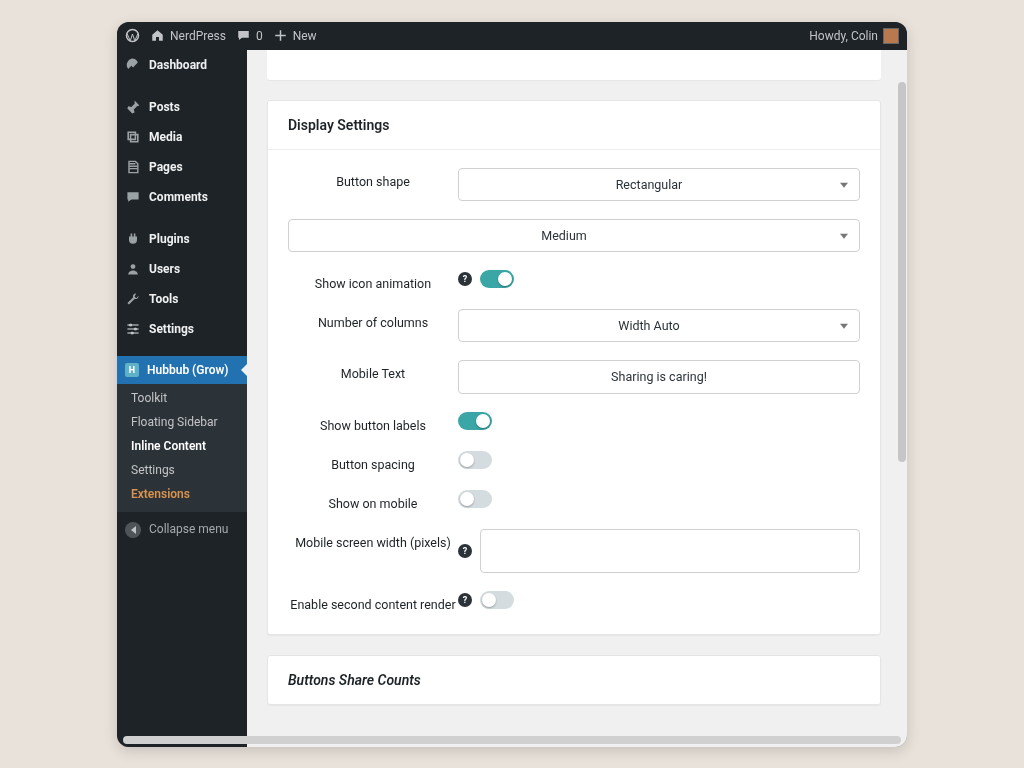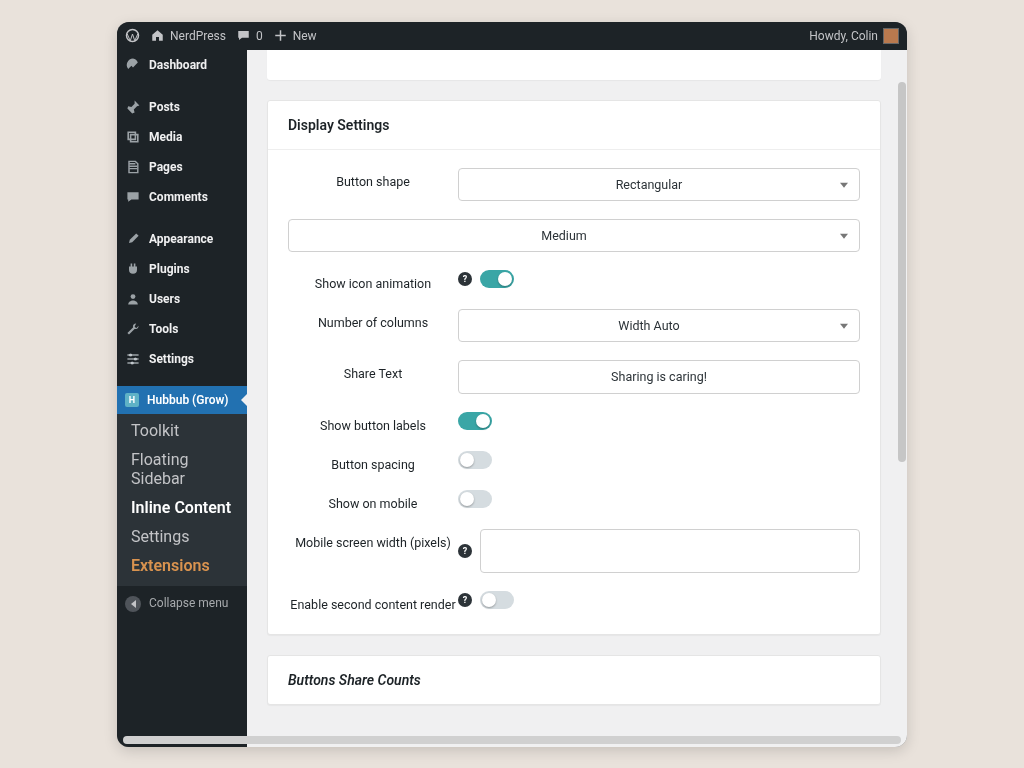--- a/index.html
+++ b/index.html
@@ -96,21 +96,21 @@
   }
   .side-sep { height: 12px; }
   .submenu {
     background: #2c3338;
     padding: 2px 0 6px;
   }
   .submenu .sub-item {
     padding: 5px 8px 5px 14px;
     color: #c3c4c7;
     cursor: pointer;
-    font-size:16px;
+    font-size:12px;
   }
   .submenu .sub-item.current { color: #fff; font-weight: 600; }
   .submenu .sub-item.accent { color: #d9934f; font-weight:600;}
   .collapse {
     display: flex; align-items: flex-start; gap: 8px;
     padding: 10px 8px; color: #a7aaad; font-size: 12px; cursor: pointer;
   }
   .collapse .circ {
     width:16px;height:16px;border-radius:50%;background:#4f545a;
     display:flex;align-items:center;justify-content:center;
@@ -297,26 +297,20 @@
       </div>
       <div class="side-item">
         <svg viewBox="0 0 20 20">
               <path d="M3 4h14v9H8l-4 3v-3H3z"></path>
             </svg>
         <span>Comments</span>
       </div>
       <div class="side-sep"></div>
       <div class="side-item">
         <svg viewBox="0 0 20 20">
-              <path d="M14 3l3 3-8 8-4 1 1-4z"></path>
-            </svg>
-        <span>Appearance</span>
-      </div>
-      <div class="side-item">
-        <svg viewBox="0 0 20 20">
               <path d="M7 3v4H5v4a5 5 0 0010 0V7h-2V3h-2v4H9V3z"></path>
             </svg>
         <span>Plugins</span>
       </div>
       <div class="side-item">
         <svg viewBox="0 0 20 20">
               <circle cx="10" cy="7" r="3"></circle>
               <path d="M4 17c0-3 3-5 6-5s6 2 6 5z"></path>
             </svg>
         <span>Users</span>
@@ -391,21 +385,21 @@
           <div class="row">
             <div class="label">Number of columns</div>
             <div class="control">
               <div class="select-wrap">
                     <div class="select">Width Auto</div>
                   </div>
             </div>
           </div>
 
           <div class="row">
-            <div class="label">Share Text</div>
+            <div class="label">Mobile Text</div>
             <div class="control">
               <div class="textinput">Sharing is caring!</div>
             </div>
           </div>
 
           <div class="row">
             <div class="label">Show button labels</div>
             <div class="control">
               <div class="toggle on"></div>
             </div>

